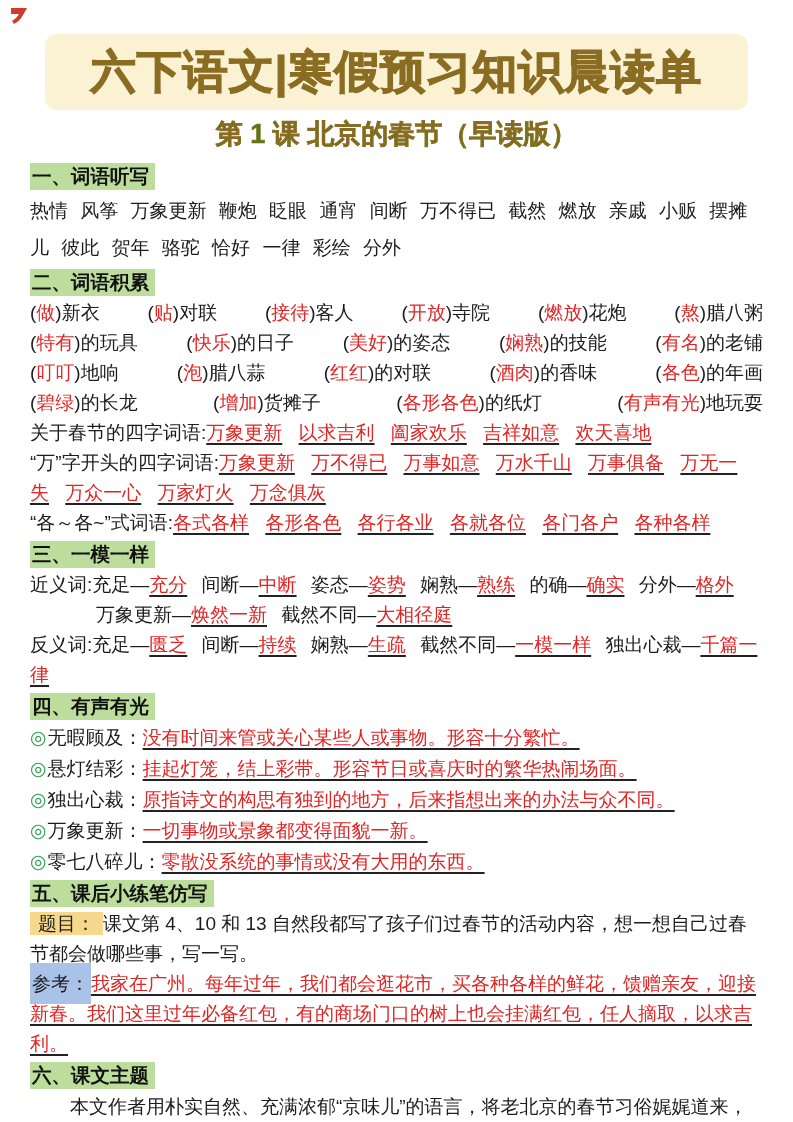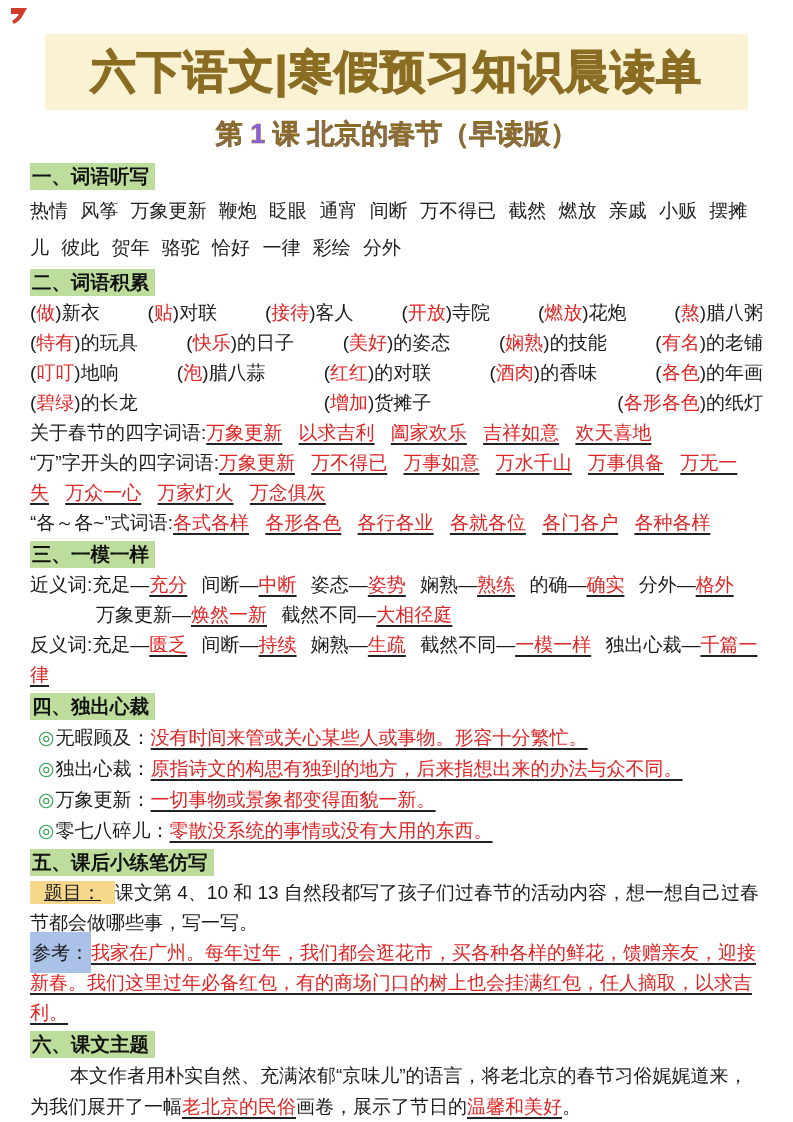--- a/index.html
+++ b/index.html
@@ -14,35 +14,35 @@
     display:flex; flex-direction:column;
     overflow:hidden;
   }
   
   .corner-mark { position:absolute; left:8px; top:4px; width:24px; height:24px; }
 
   .title-banner {
     margin:34px 45px 6px 45px;
     height:76px;
     background:#fbf2d3;
-    border-radius:3px;
+    border-radius:12px;
     text-align:center;
     line-height:76px;
     font-size:45px;
     font-weight:900;
     color:#8a6d22;
     letter-spacing:1px;
     -webkit-text-stroke:1.2px #8a6d22;
     white-space:nowrap;
   }
   .subtitle {
     text-align:center;
     font-size:27px;
     font-weight:bold;
-    color:#8b5cf6;
+    color:#4d7c0f;
     line-height:36px;
     margin-bottom:8px;
     -webkit-text-stroke:0.6px #8a6d22;
   }
   .content { margin:0 30px; font-size:19px; }
 
   .sec-header {
     display:inline-block;
     background:#bcdd9c;
     font-size:19.5px;
@@ -57,24 +57,24 @@
 
   .fill-row { display:flex; justify-content:space-between; line-height:30px; }
   .fill-item { white-space:nowrap; }
 
   .red { color:#e02525; }
   .ul  { text-decoration:underline; text-decoration-color:#222; text-decoration-thickness:1.5px; text-underline-offset:4px; }
   .idiom-item { margin-right:11px; }
   .pair { margin-right:9px; }
   .indent2 { padding-left:66px; }
 
-  .def-line { line-height:31px;margin-left:8px; }
+  .def-line { line-height:31px; }
   .bullet { color:#2ea150; font-size:19px; margin-right:1px; }
 
-  .hl-yellow { background:#f5d88c; padding:1px 14px;text-decoration:underline; }
+  .hl-yellow { background:#f5d88c; padding:1px 8px; }
   .hl-blue   { background:#aac2e8; padding:10px 2px; }
 
   .theme-para { line-height:31px; text-indent:2.1em; }
 </style>
 </head>
 <body>
 
 <div class="page">
 
   <div class="corner-mark">
@@ -118,40 +118,42 @@
             <span class="fill-item"><span>(</span><span class="red">叮叮</span><span>)</span><span>地响</span></span>
             <span class="fill-item"><span>(</span><span class="red">泡</span><span>)</span><span>腊八蒜</span></span>
             <span class="fill-item"><span>(</span><span class="red">红红</span><span>)</span><span>的对联</span></span>
             <span class="fill-item"><span>(</span><span class="red">酒肉</span><span>)</span><span>的香味</span></span>
             <span class="fill-item"><span>(</span><span class="red">各色</span><span>)</span><span>的年画</span></span>
           </div>
           <div class="fill-row">
             <span class="fill-item"><span>(</span><span class="red">碧绿</span><span>)</span><span>的长龙</span></span>
             <span class="fill-item"><span>(</span><span class="red">增加</span><span>)</span><span>货摊子</span></span>
             <span class="fill-item"><span>(</span><span class="red">各形各色</span><span>)</span><span>的纸灯</span></span>
+            <span class="fill-item"><span>(</span><span class="red">有声有光</span><span>)</span><span>地玩耍</span></span>
           </div>
         </div>
       <div id="idiom-lines">
           <div class="text-line"><span>关于春节的四字词语:</span><span class="red ul idiom-item">万象更新</span> <span class="red ul idiom-item">以求吉利</span> <span class="red ul idiom-item">阖家欢乐</span> <span class="red ul idiom-item">吉祥如意</span> <span class="red ul idiom-item">欢天喜地</span> </div>
           <div class="text-line"><span>“万”字开头的四字词语:</span><span class="red ul idiom-item">万象更新</span> <span class="red ul idiom-item">万不得已</span> <span class="red ul idiom-item">万事如意</span> <span class="red ul idiom-item">万水千山</span> <span class="red ul idiom-item">万事俱备</span> <span class="red ul idiom-item">万无一失</span> <span class="red ul idiom-item">万众一心</span> <span class="red ul idiom-item">万家灯火</span> <span class="red ul idiom-item">万念俱灰</span> </div>
           <div class="text-line"><span>“各～各~”式词语:</span><span class="red ul idiom-item">各式各样</span> <span class="red ul idiom-item">各形各色</span> <span class="red ul idiom-item">各行各业</span> <span class="red ul idiom-item">各就各位</span> <span class="red ul idiom-item">各门各户</span> <span class="red ul idiom-item">各种各样</span> </div>
         </div>
     </div>
 
     <div>
       <div><span class="sec-header">三、一模一样</span></div>
       <div class="text-line" id="syn-line1"><span>近义词:</span><span class="pair"><span>充足</span><span>—</span><span class="red ul">充分</span></span> <span class="pair"><span>间断</span><span>—</span><span class="red ul">中断</span></span> <span class="pair"><span>姿态</span><span>—</span><span class="red ul">姿势</span></span> <span class="pair"><span>娴熟</span><span>—</span><span class="red ul">熟练</span></span> <span class="pair"><span>的确</span><span>—</span><span class="red ul">确实</span></span> <span class="pair"><span>分外</span><span>—</span><span class="red ul">格外</span></span> </div>
       <div class="text-line indent2" id="syn-line2"><span class="pair"><span>万象更新</span><span>—</span><span class="red ul">焕然一新</span></span> <span class="pair"><span>截然不同</span><span>—</span><span class="red ul">大相径庭</span></span> </div>
       <div class="text-line" id="ant-line"><span>反义词:</span><span class="pair"><span>充足</span><span>—</span><span class="red ul">匮乏</span></span> <span class="pair"><span>间断</span><span>—</span><span class="red ul">持续</span></span> <span class="pair"><span>娴熟</span><span>—</span><span class="red ul">生疏</span></span> <span class="pair"><span>截然不同</span><span>—</span><span class="red ul">一模一样</span></span> <span class="pair"><span>独出心裁</span><span>—</span><span class="red ul">千篇一律</span></span> </div>
     </div>
 
     <div>
-      <div><span class="sec-header">四、独出心裁</span></div>
+      <div><span class="sec-header">四、有声有光</span></div>
       <div id="def-lines">
           <div class="def-line"><span class="bullet">◎</span><span>无暇顾及：</span><span class="red ul">没有时间来管或关心某些人或事物。形容十分繁忙。</span></div>
+          <div class="def-line"><span class="bullet">◎</span><span>悬灯结彩：</span><span class="red ul">挂起灯笼，结上彩带。形容节日或喜庆时的繁华热闹场面。</span></div>
           <div class="def-line"><span class="bullet">◎</span><span>独出心裁：</span><span class="red ul">原指诗文的构思有独到的地方，后来指想出来的办法与众不同。</span></div>
           <div class="def-line"><span class="bullet">◎</span><span>万象更新：</span><span class="red ul">一切事物或景象都变得面貌一新。</span></div>
           <div class="def-line"><span class="bullet">◎</span><span>零七八碎儿：</span><span class="red ul">零散没系统的事情或没有大用的东西。</span></div>
         </div>
     </div>
 
     <div>
       <div><span class="sec-header">五、课后小练笔仿写</span></div>
       <div class="text-line"><span class="hl-yellow">题目：</span><span>课文第 4、10 和 13 自然段都写了孩子们过春节的活动内容，想一想自己过春节都会做哪些事，写一写。</span></div>
       <div class="text-line"><span class="hl-blue">参考：</span><span class="red ul">我家在广州。每年过年，我们都会逛花市，买各种各样的鲜花，馈赠亲友，迎接新春。我们这里过年必备红包，有的商场门口的树上也会挂满红包，任人摘取，以求吉利。</span></div>

